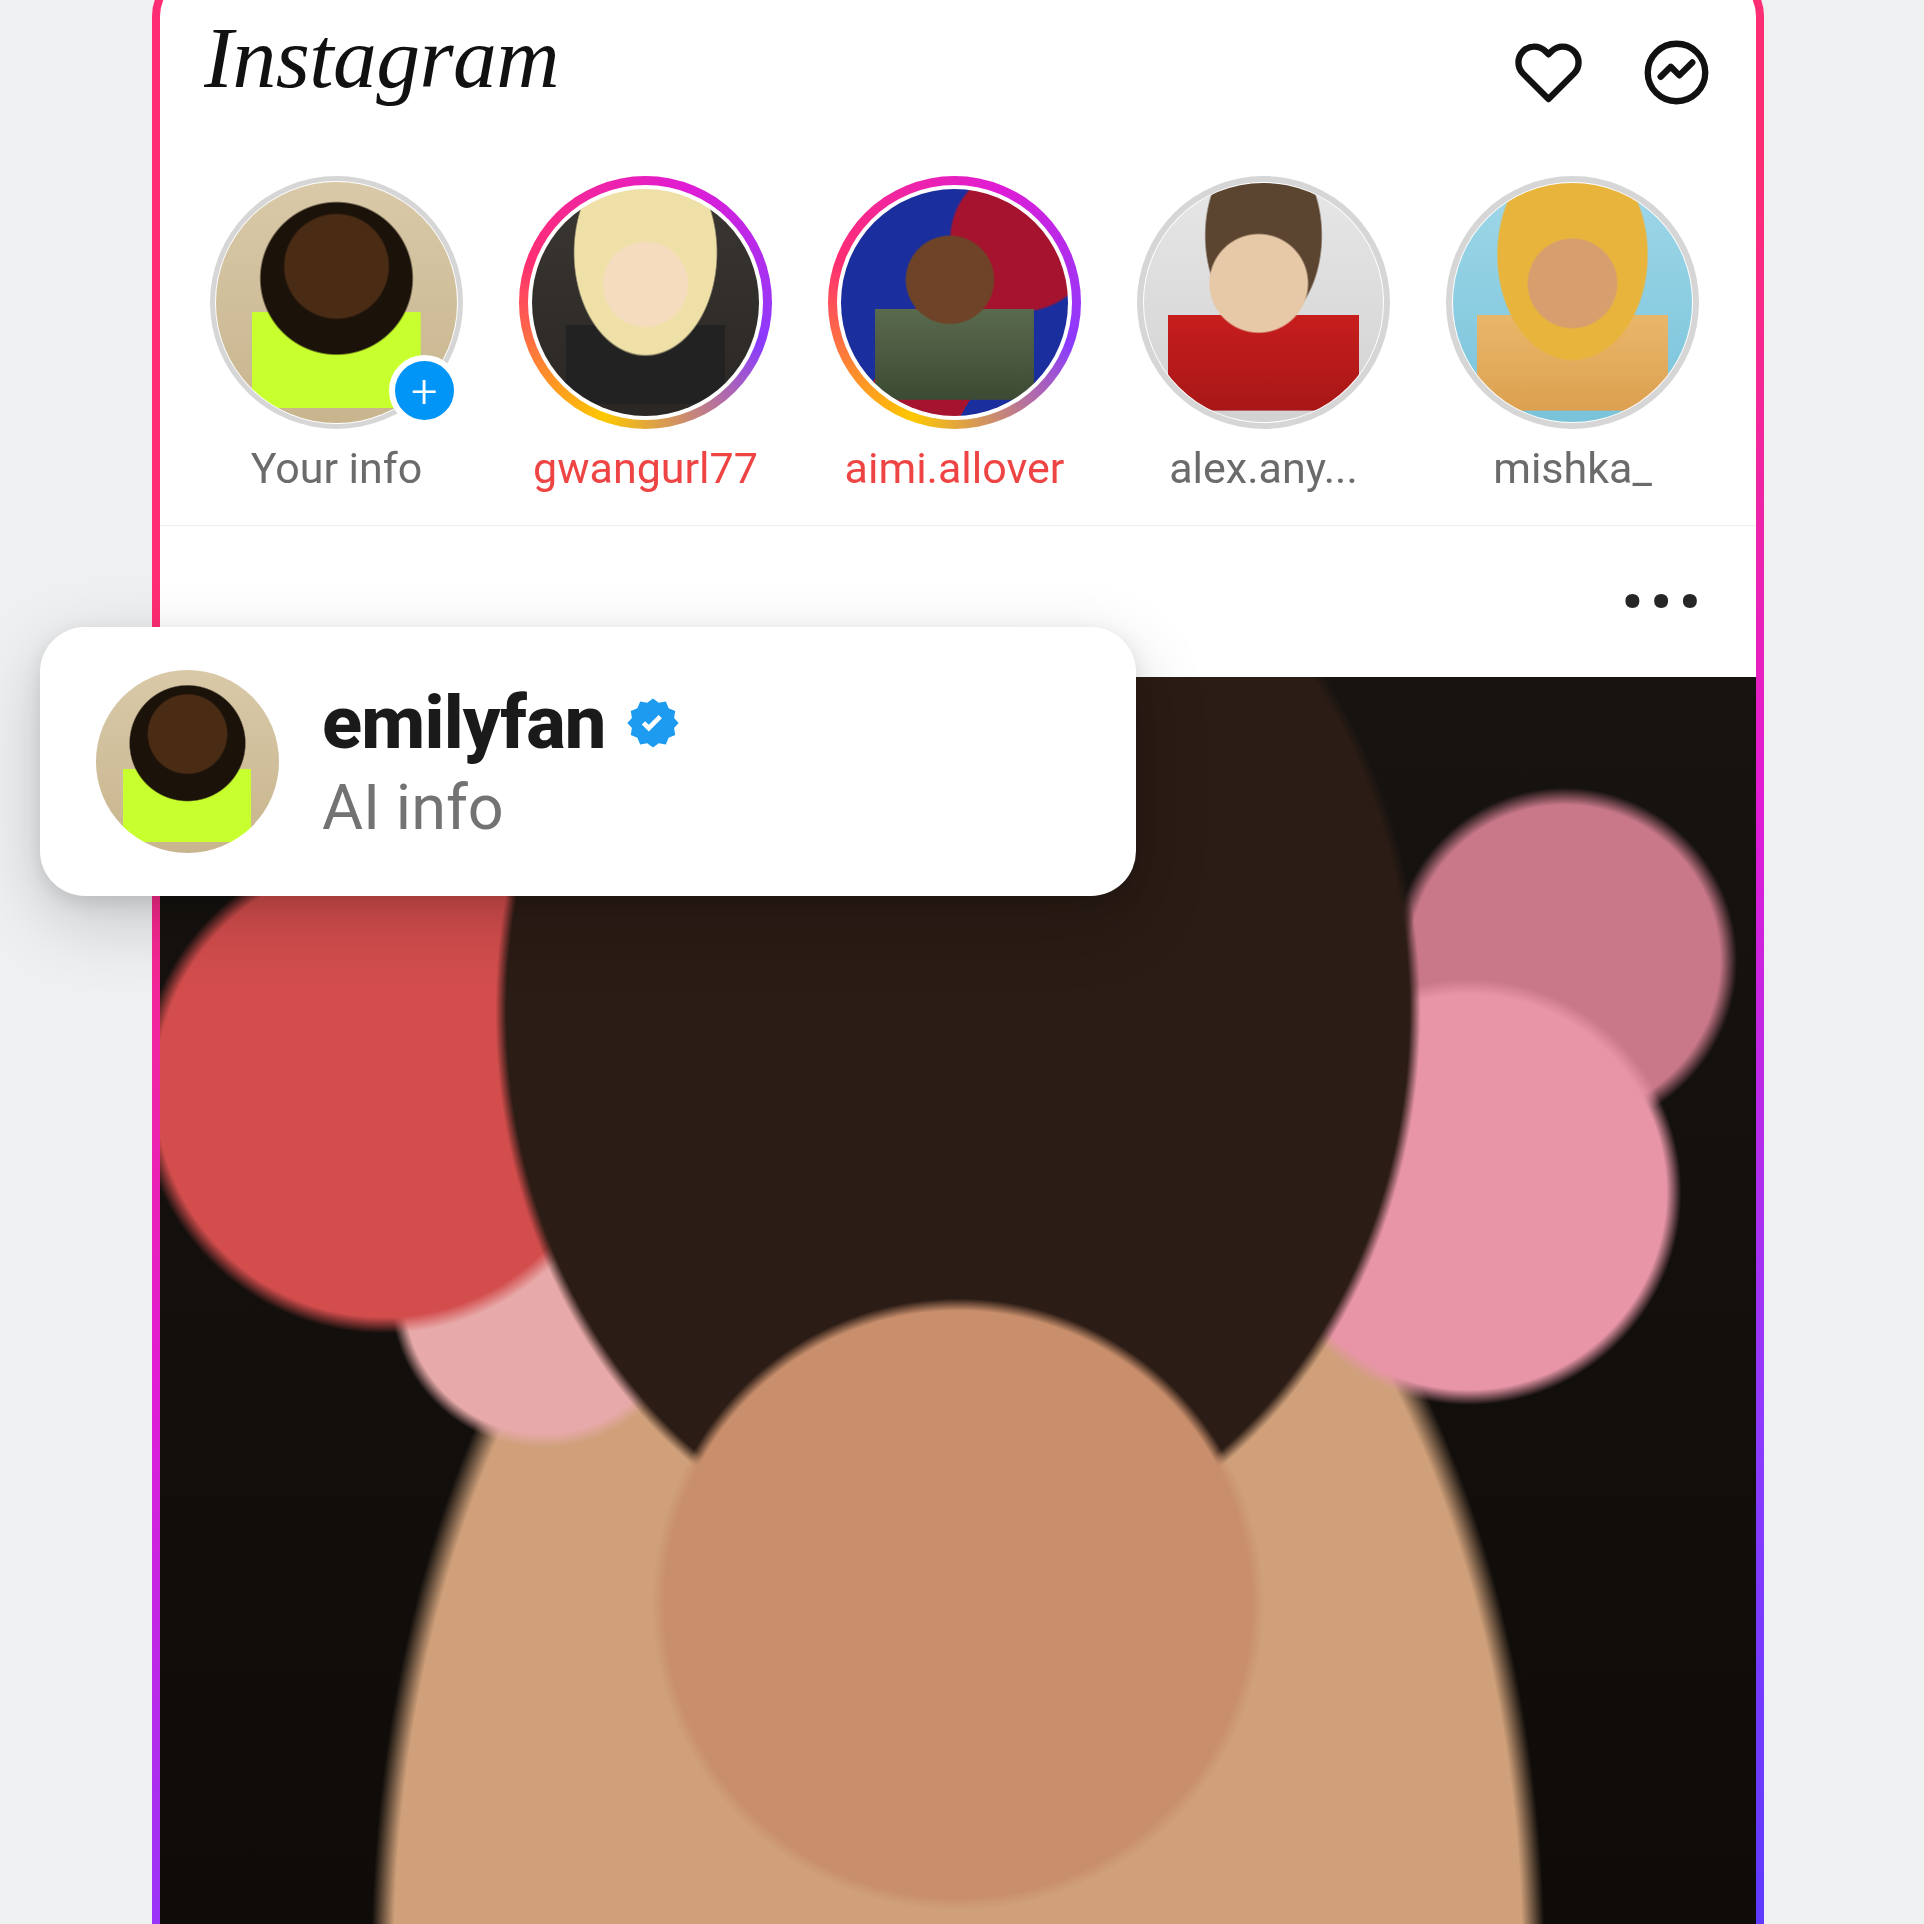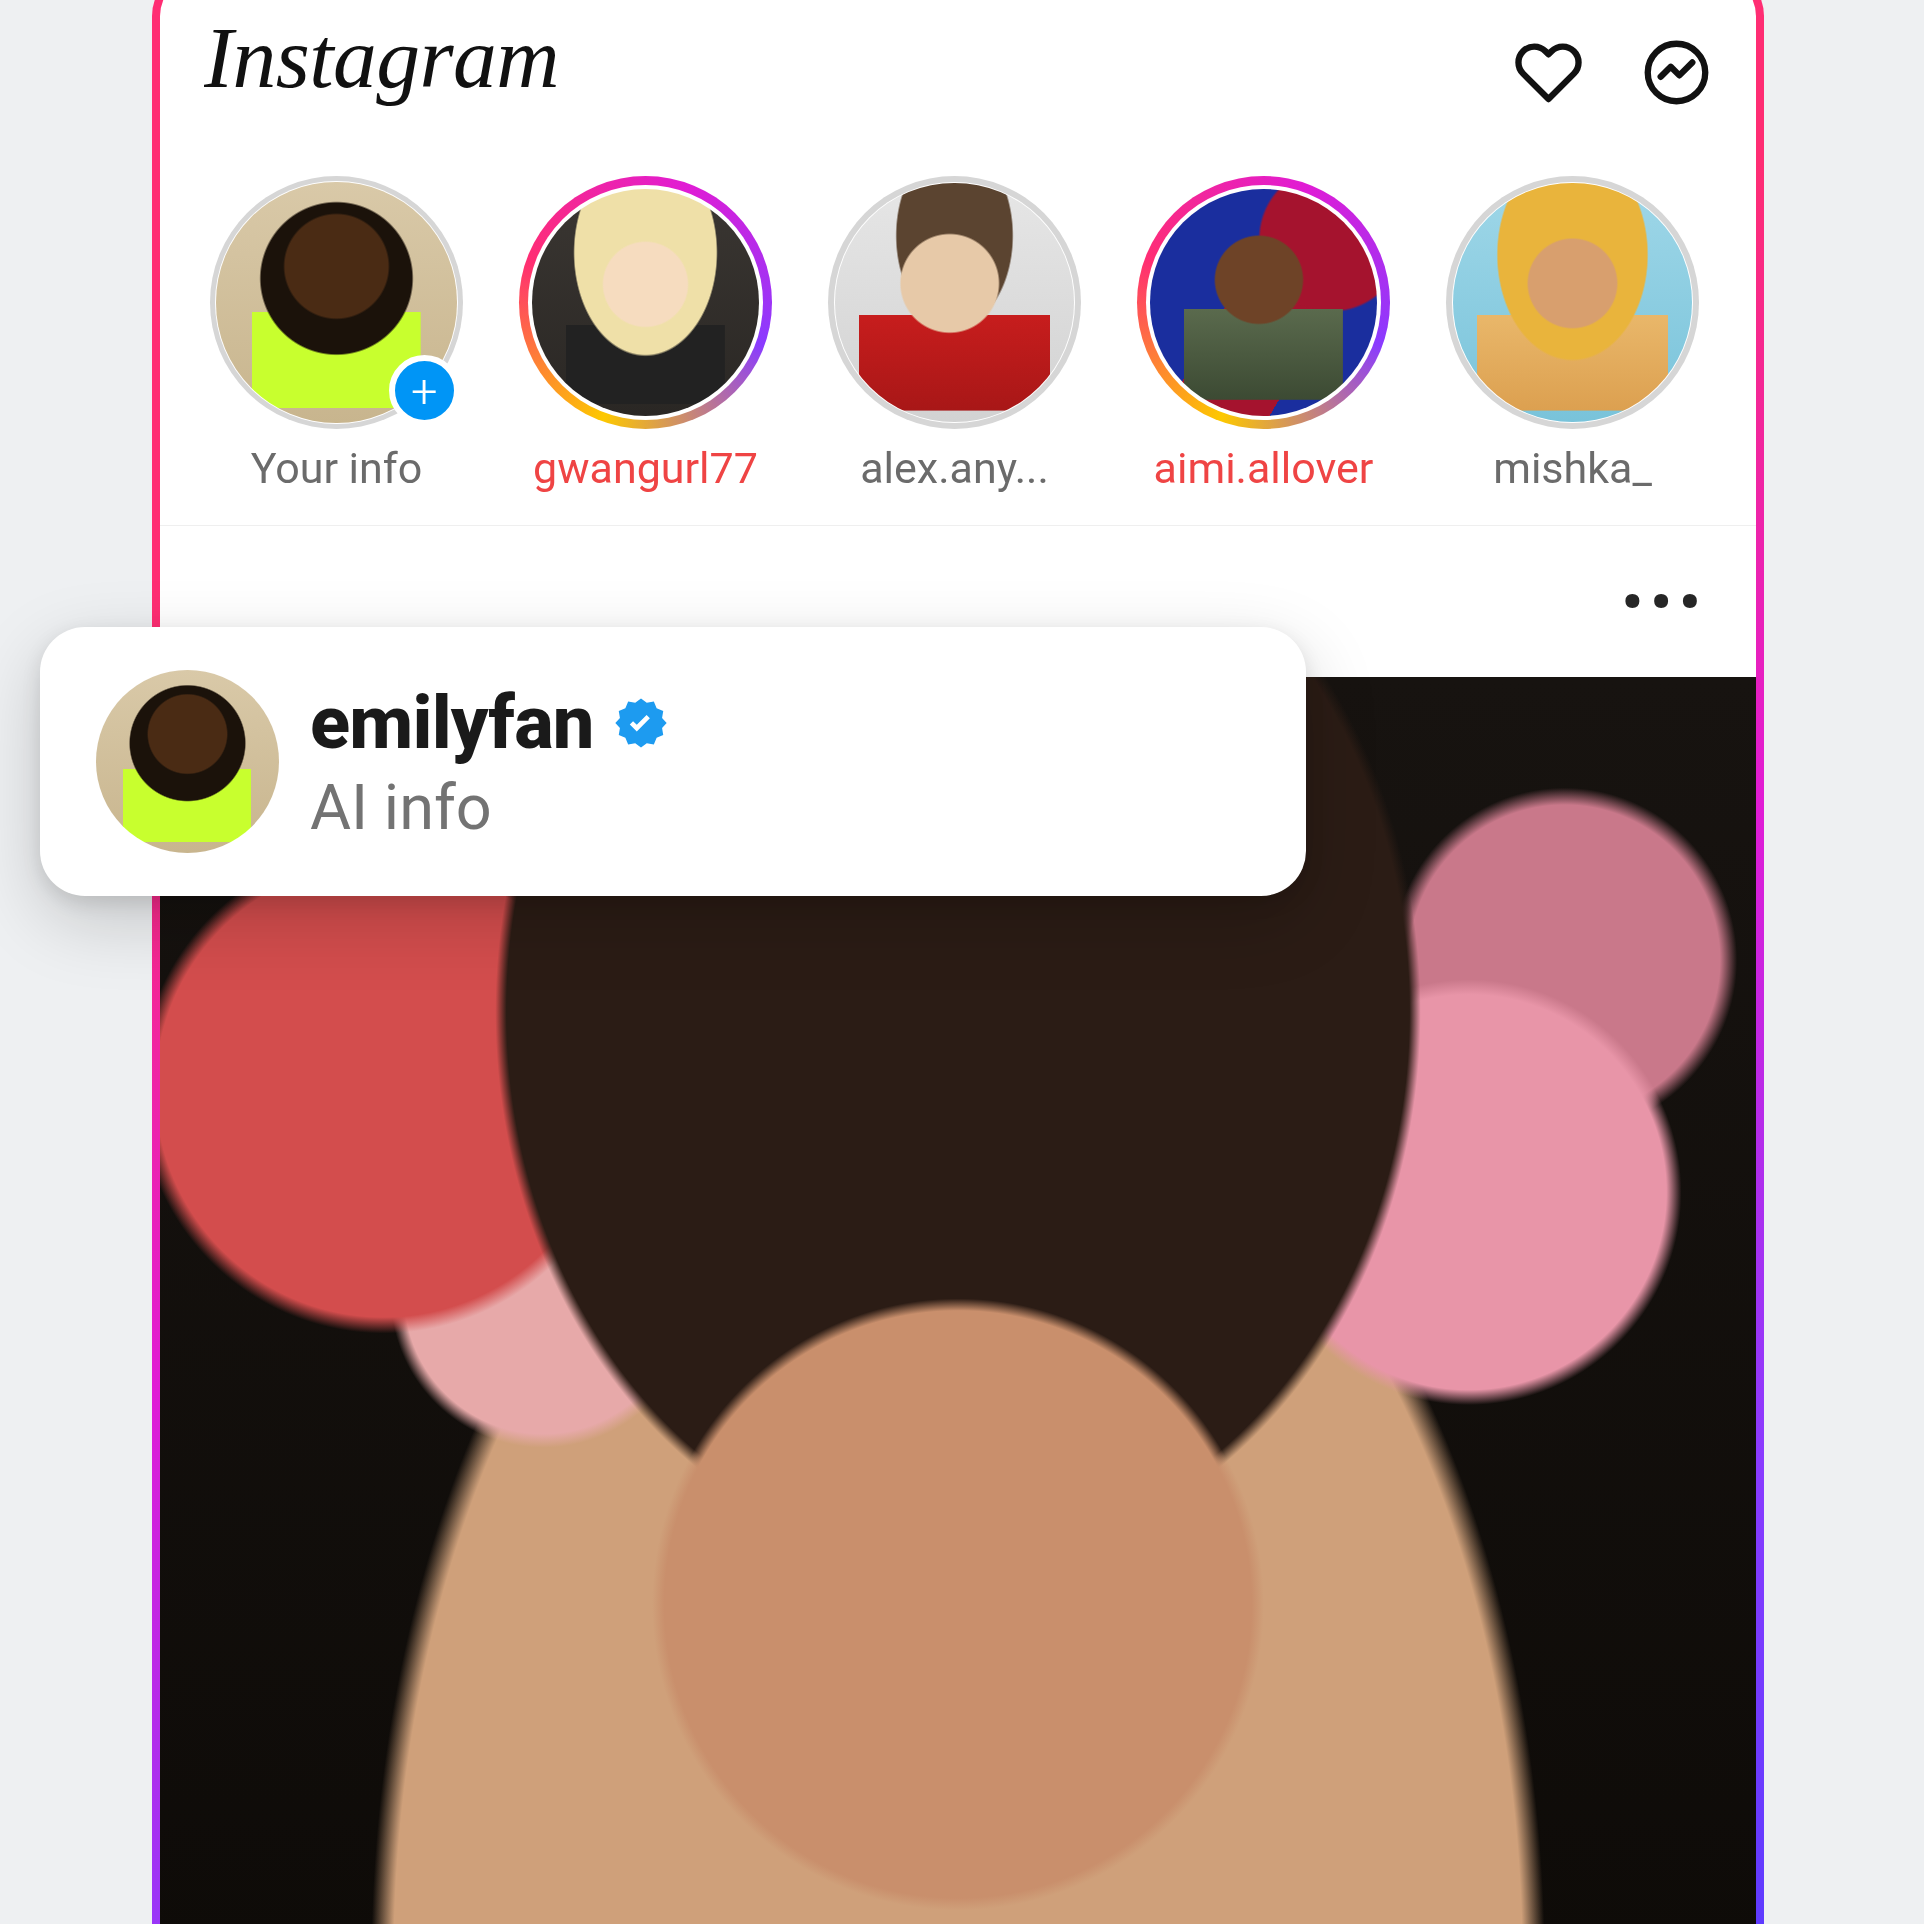--- a/index.html
+++ b/index.html
@@ -210,28 +210,28 @@
       linear-gradient(#171310, #0e0b08);
     height: 1444px;
   }
   .phone-col { display:flex; flex-direction:column; height:100%; }
 
   
   .popover {
     position: absolute;
     left: 40px;
     top: 627px;
-    width: 1266px;
+    width: 1096px;
     background: #fff;
     border-radius: 45px;
     box-shadow: 0 24px 72px rgba(0,0,0,0.18), 0 6.4px 19px rgba(0,0,0,0.10);
     padding: 43px 56px;
     display: flex;
     align-items: center;
-    gap: 31px;
+    gap: 43px;
   }
   .popover .pop-avatar {
     width: 183px;
     height: 183px;
     border-radius: 50%;
     flex-shrink: 0;
   }
   .pop-text { display: flex; flex-direction: column; gap: 4.8px; }
   .pop-user-row { display: flex; align-items: center; gap: 19px; }
   .pop-username {
@@ -291,35 +291,35 @@
         <div class="story">
           <div class="story-ring unseen">
             <div class="inner">
                 <div class="story-avatar av-gwan"></div>
               </div>
           </div>
           <div class="story-label active">gwangurl77</div>
         </div>
 
         <div class="story">
+          <div class="story-ring unseen">
+            <div class="inner">
+                <div class="story-avatar av-aimi"></div>
+              </div>
+          </div>
+          <div class="story-label active">aimi.allover</div>
+        </div>
+
+        <div class="story">
           <div class="story-ring seen">
             <div class="inner">
                 <div class="story-avatar av-alex"></div>
               </div>
           </div>
           <div class="story-label">alex.any...</div>
-        </div>
-
-        <div class="story">
-          <div class="story-ring unseen">
-            <div class="inner">
-                <div class="story-avatar av-aimi"></div>
-              </div>
-          </div>
-          <div class="story-label active">aimi.allover</div>
         </div>
 
         <div class="story">
           <div class="story-ring seen">
             <div class="inner">
                 <div class="story-avatar av-mishka"></div>
               </div>
           </div>
           <div class="story-label">mishka_</div>
         </div>

